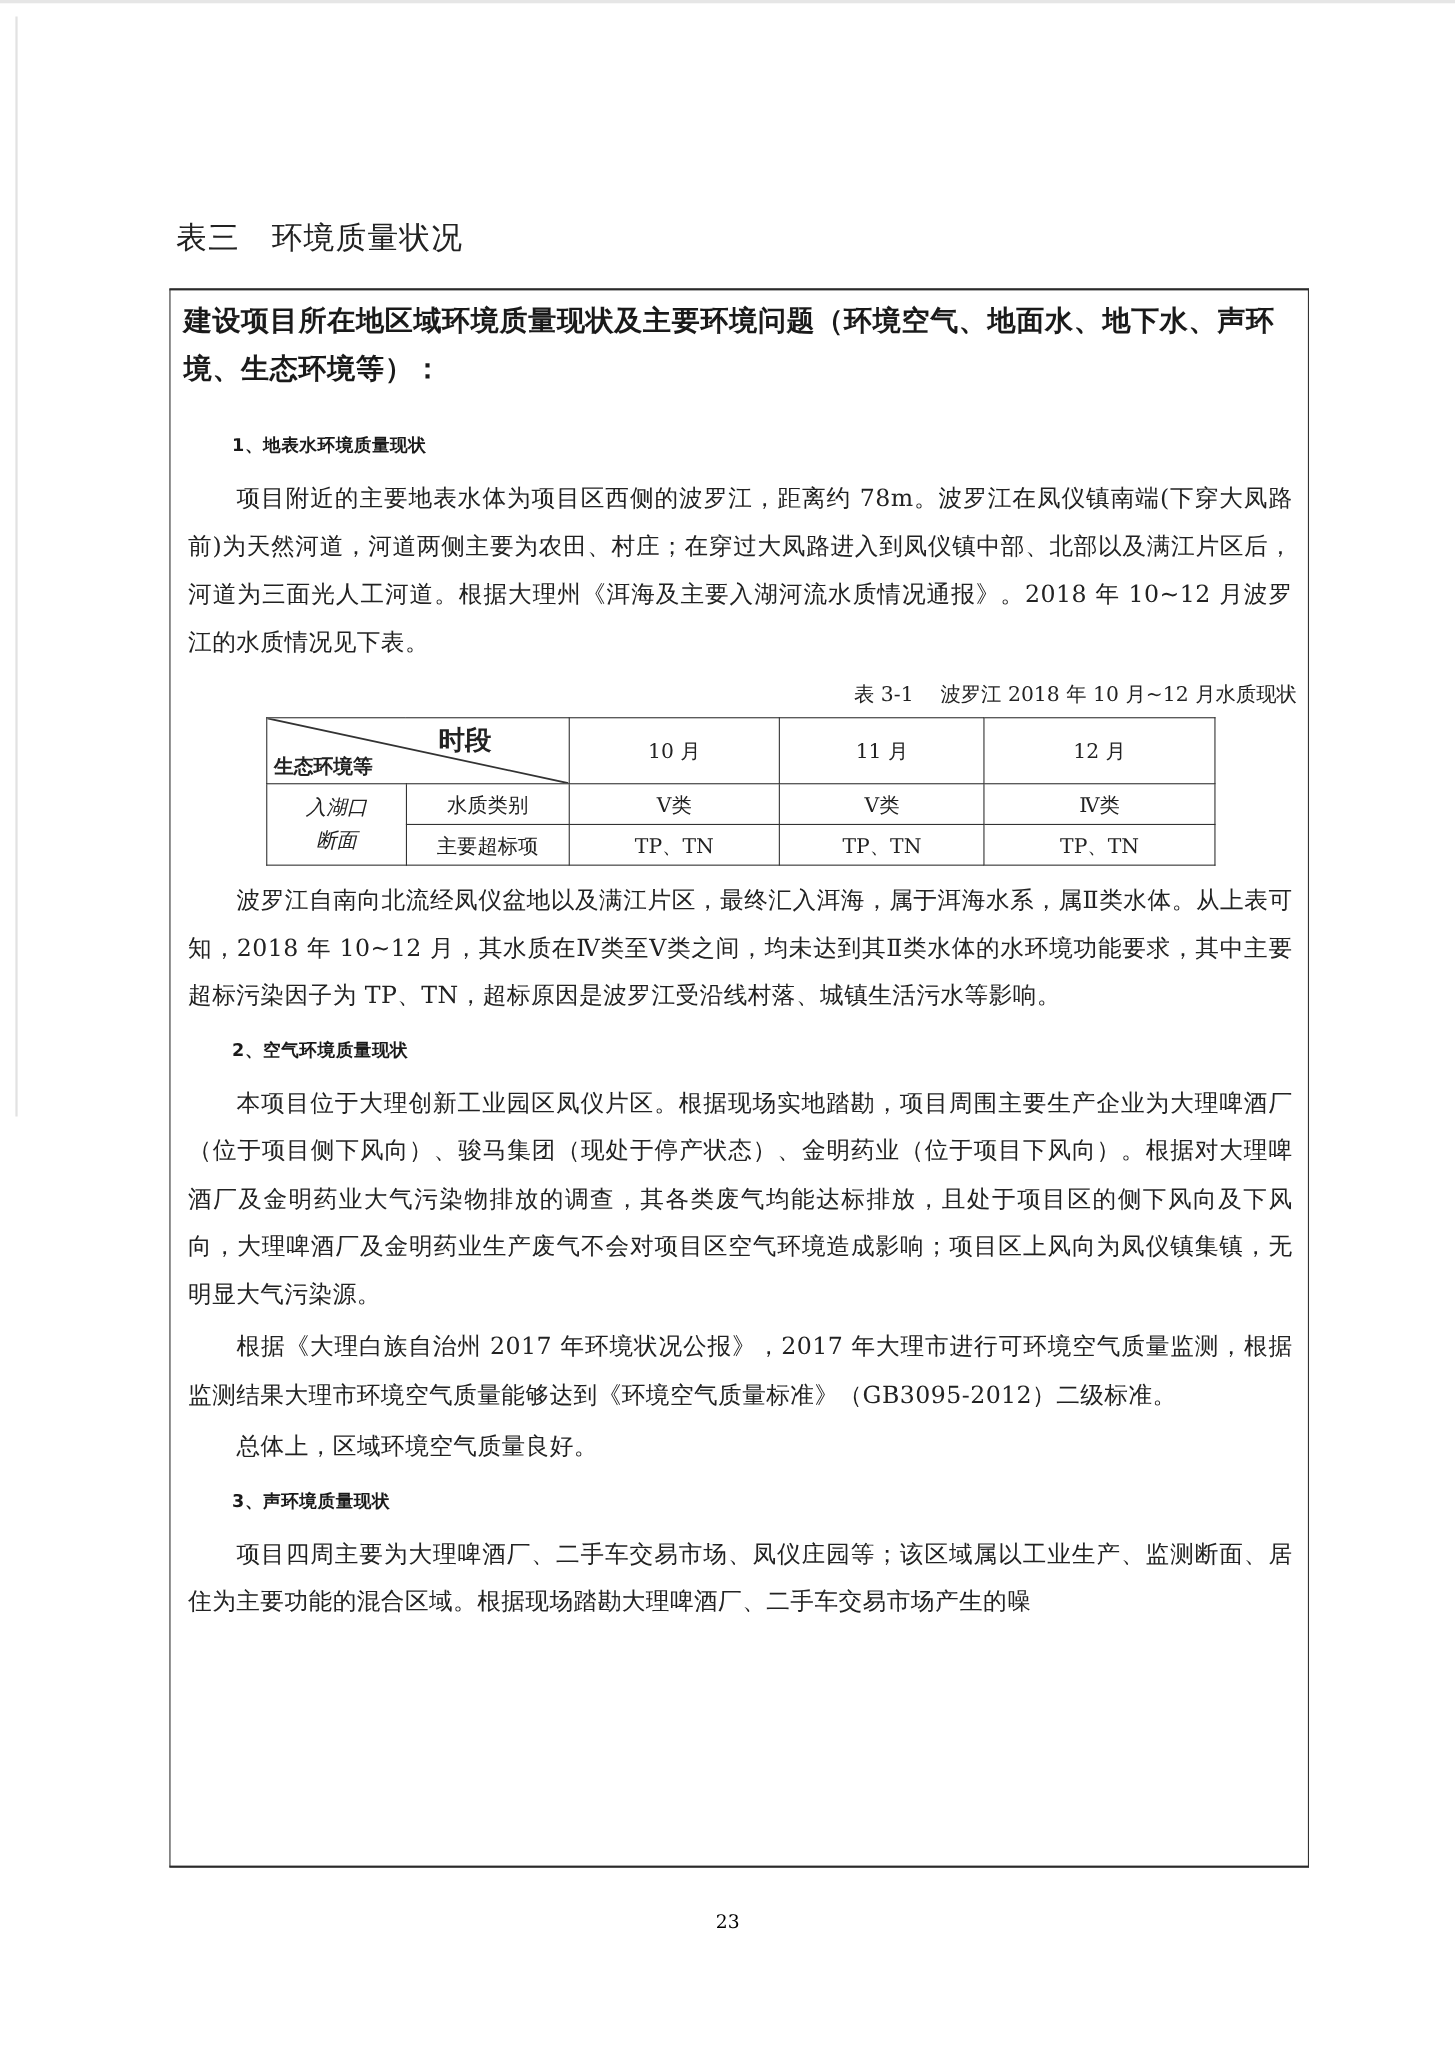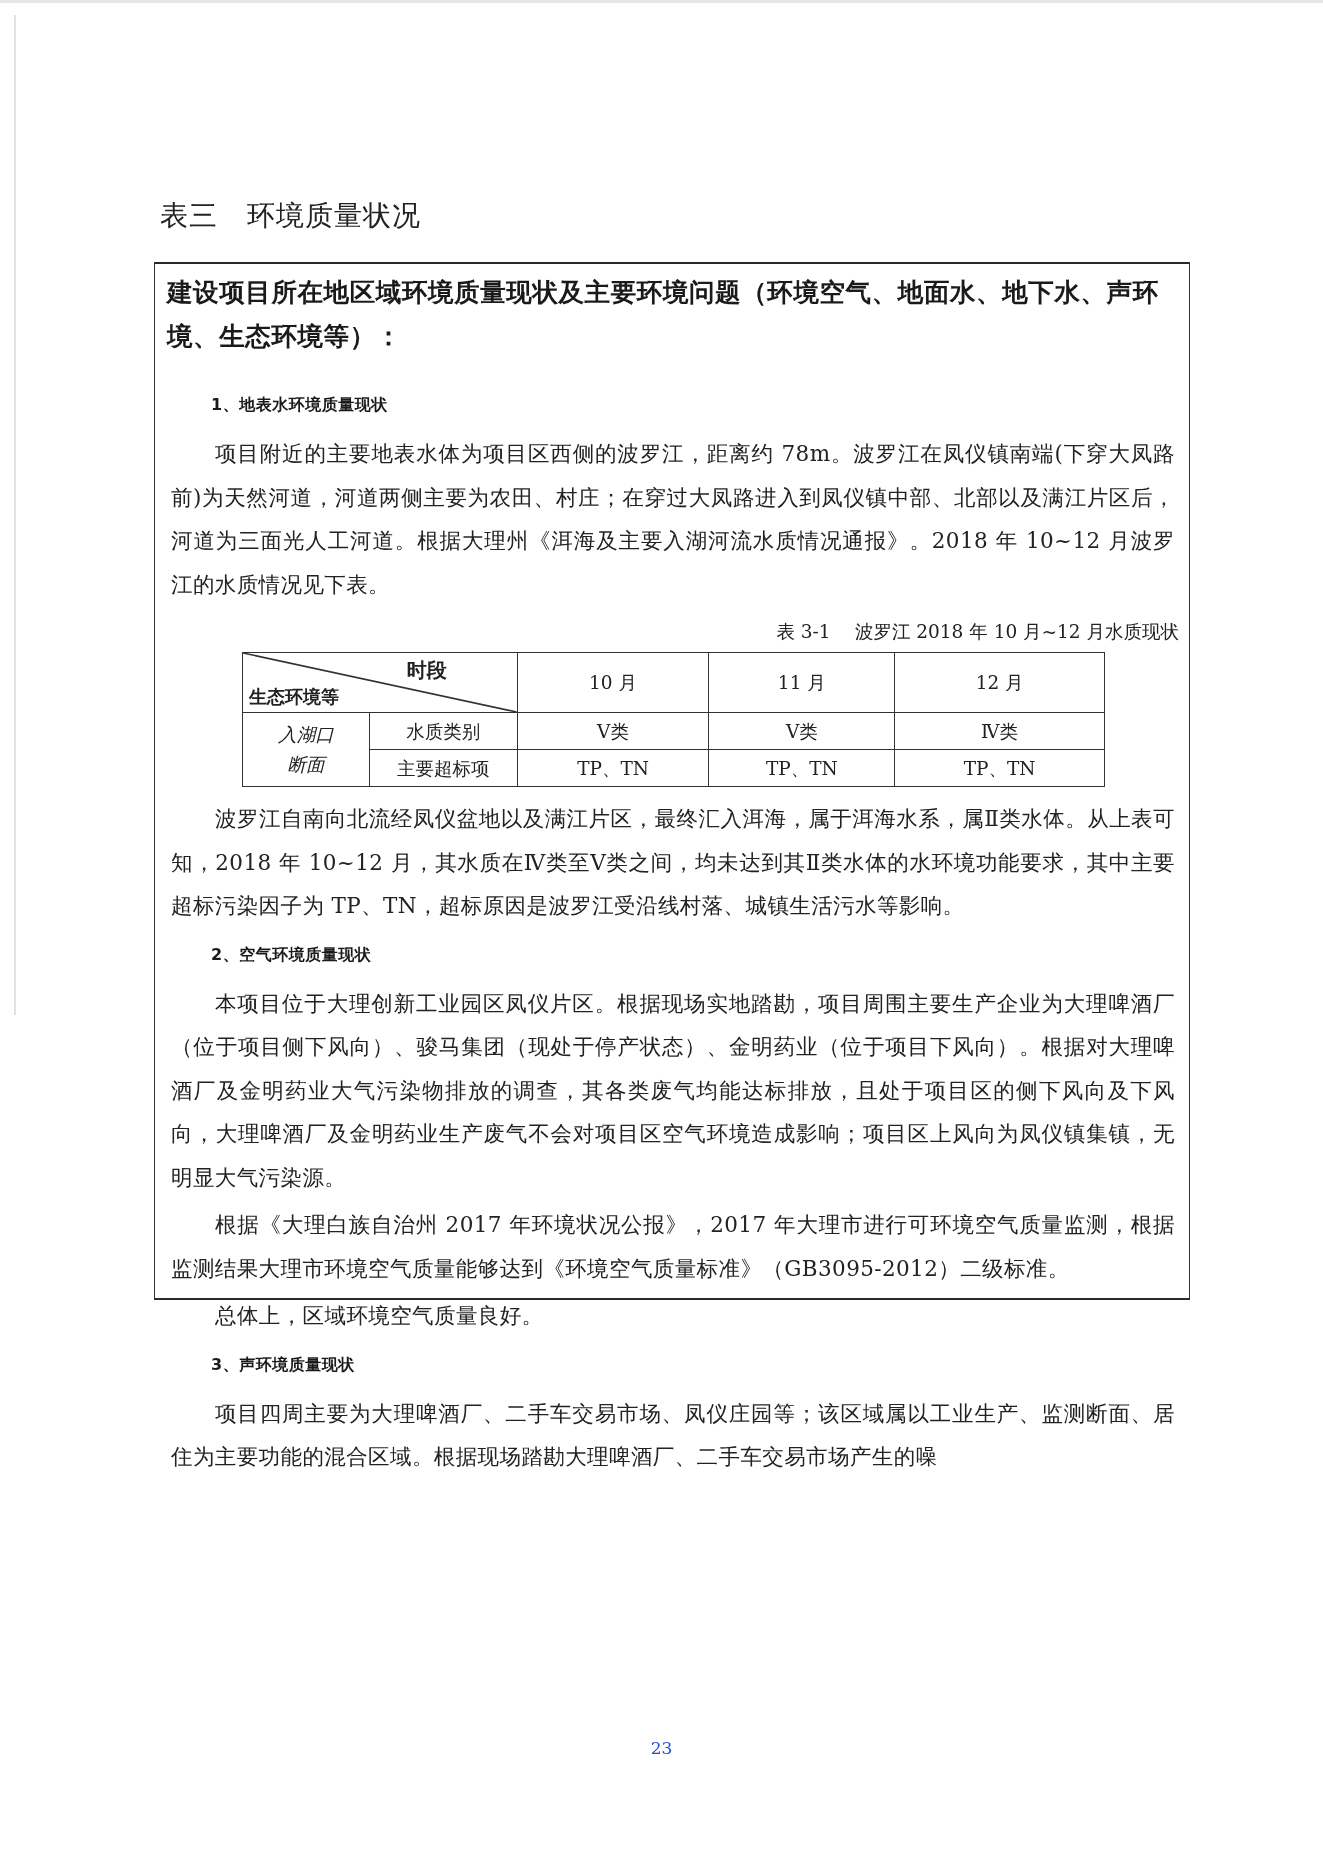--- a/index.html
+++ b/index.html
@@ -2,39 +2,39 @@
 <html><head>
 <meta charset="utf-8">
 <style>
   html, body { margin:0; padding:0; background:#ffffff; }
   body { width:1323px; height:1871px; position:relative; overflow:hidden;
          font-family:"DejaVu Serif","Liberation Serif",serif; color:#1d1d1d; }
   .scan-edge-top { position:absolute; left:0; top:0; width:1323px; height:3px; background:#e6e6e6; }
   .scan-edge-left { position:absolute; left:14px; top:15px; width:2px; height:1000px; background:#e2e2e2; }
   .section-title { position:absolute; left:160px; top:197px; font-family:"DejaVu Sans","Liberation Sans",sans-serif;
          font-size:28px; letter-spacing:1px; white-space:pre; color:#222; }
-  .box { position:absolute; left:154px; top:262px; width:1036px; height:1038px;
+  .box { position:absolute; left:154px; top:262px; width:1036px; height:1436px;
          border:1.5px solid #333; border-top:2px solid #2a2a2a; border-bottom:2px solid #2a2a2a; box-sizing:border-box; }
   .box-header { position:absolute; left:12px; top:6px; width:1012px; font-family:"DejaVu Sans","Liberation Sans",sans-serif;
          font-weight:bold; font-size:25.5px; line-height:44px; letter-spacing:0.6px; color:#1a1a1a; }
   .content { position:absolute; left:12px; top:118px; width:1012px; }
   .h { font-family:"DejaVu Sans","Liberation Sans",sans-serif; font-weight:bold; font-size:16px; line-height:46px;
        padding-left:44px; letter-spacing:0.5px; color:#1a1a1a; }
   .p { font-size:21.5px; line-height:43.5px; text-indent:44px; text-align:justify; letter-spacing:0.4px; margin:4px; color:#222; }
   .caption { text-align:right; font-size:18.5px; line-height:24px; margin:14px 0 8px 0; padding-left:20px; white-space:pre; color:#222; }
   table.wq { position:relative; margin-left:75px; width:863px; border-collapse:collapse; font-size:18.5px; color:#222; }
   table.wq td { border:1.4px solid #333; text-align:center; padding:0; }
   table.wq tr.hdr td { height:59px; }
   table.wq tr.r td { height:36px; }
   .diag-cell { position:relative; }
   .diag-cell svg { position:absolute; left:0; top:0; width:100%; height:100%; }
-  .diag-top { position:absolute; right:70px; top:4px; font-weight:bold; font-family:"DejaVu Sans","Liberation Sans",sans-serif; font-size:20px; }
+  .diag-top { position:absolute; right:70px; top:4px; font-weight:bold; font-family:"DejaVu Sans","Liberation Sans",sans-serif; font-size:24px; }
   .diag-bottom { position:absolute; left:6px; bottom:3px; font-weight:bold; font-family:"DejaVu Sans","Liberation Sans",sans-serif; font-size:18px; }
   .after-table { margin-top:10px; }
-  .page-number { position:absolute; left:0; width:1323px; top:1738px; text-align:center; font-size:17px; color:#1d4ed8; }
+  .page-number { position:absolute; left:0; width:1323px; top:1738px; text-align:center; font-size:17px; color:#000000; }
 </style>
 </head>
 <body>
 
 <div class="scan-edge-top"></div>
 <div class="scan-edge-left"></div>
 
 <div class="section-title">表三　环境质量状况</div>
 
 <div class="box">

